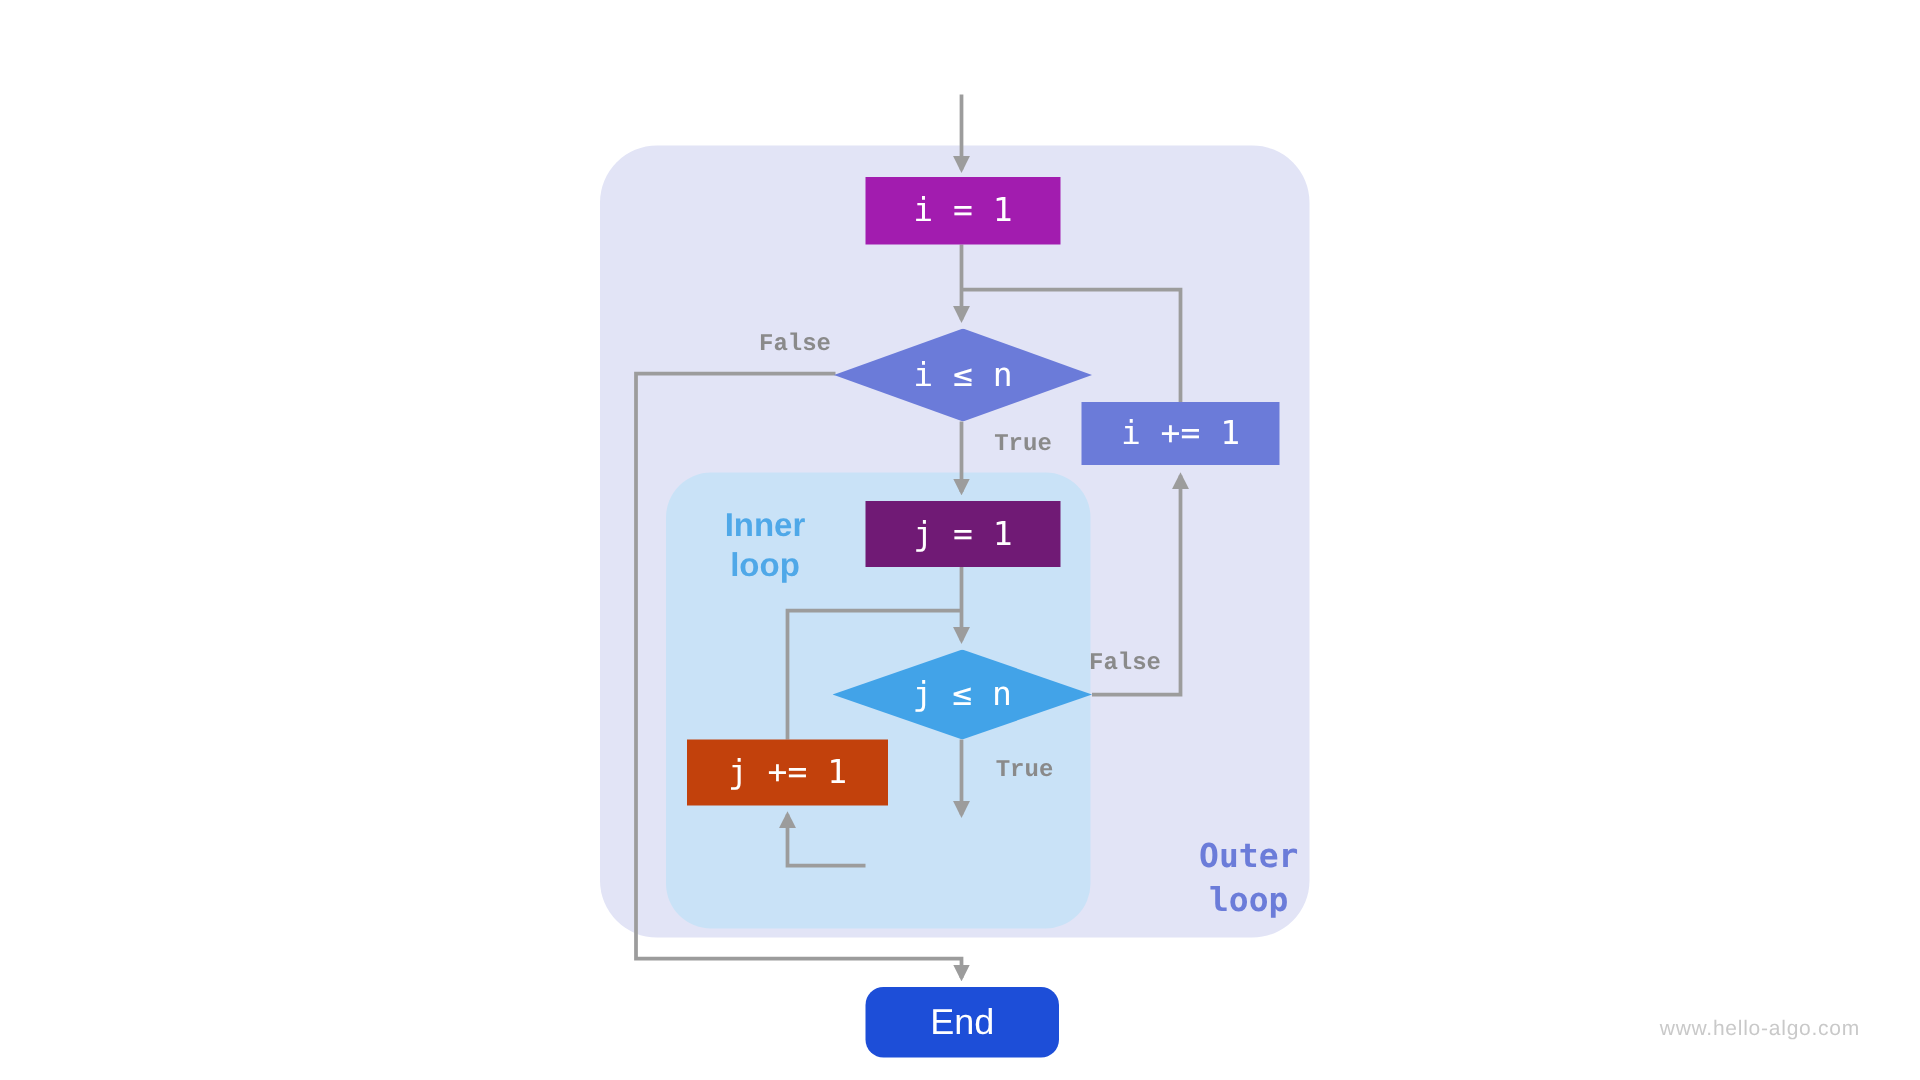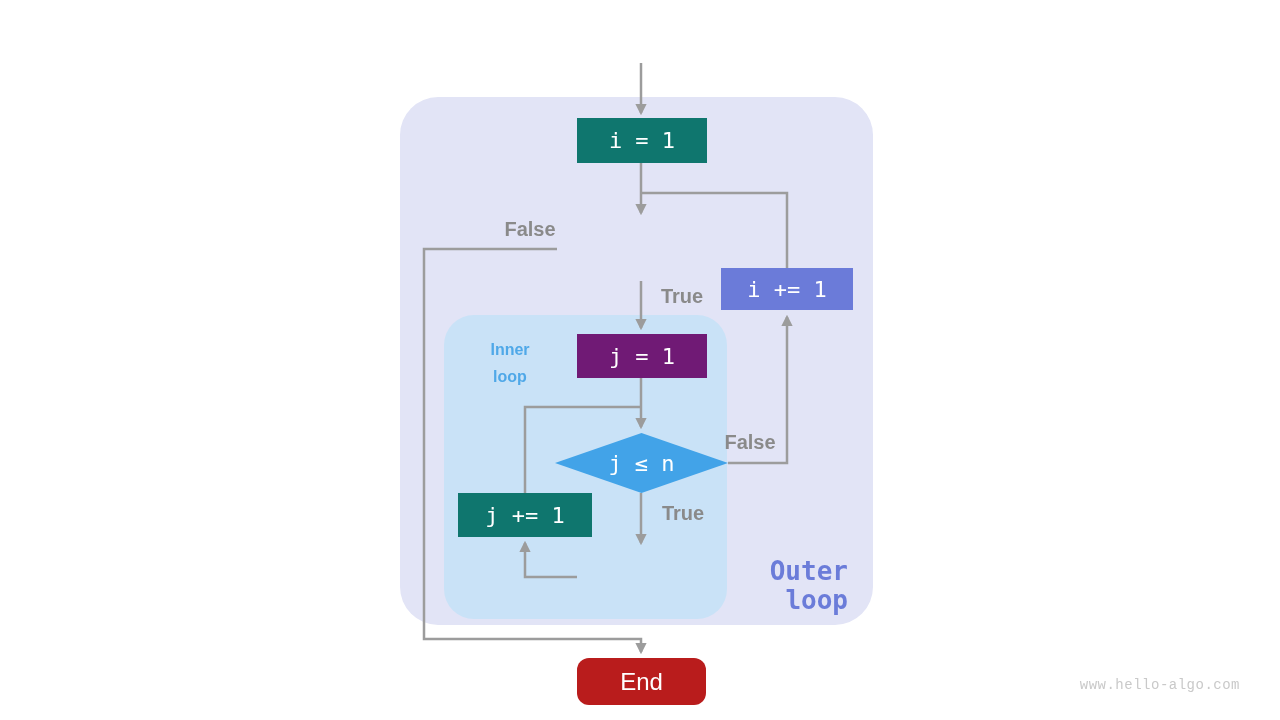--- a/index.html
+++ b/index.html
@@ -47,48 +47,49 @@
   .node-init-j { left: 577px; top: 334px; width: 130px; height: 44px; }
   .node-cond-j { left: 555px; top: 433px; width: 173px; height: 60px; }
   .node-incr-j { left: 458px; top: 493px; width: 134px; height: 44px; }
   .node-task   { left: 577px; top: 549px; width: 131px; height: 54px; font-size: 26px; }
   .node-end    { left: 577px; top: 658px; width: 129px; height: 47px; }
 
   .edge-label {
     position: absolute;
     transform: translate(-50%, -50%);
     font-weight: bold;
-    font-size: 20px;
+    font-size: 16px;
     white-space: nowrap;
+    font-family: Liberation Mono, monospace;
   }
   .lbl-false-outer { left: 530px; top: 229px; }
   .lbl-true-outer  { left: 682px; top: 296px; }
   .lbl-false-inner { left: 750px; top: 442px; }
   .lbl-true-inner  { left: 683px; top: 513px; }
 
   .region-label {
     position: absolute;
     text-align: center;
     font-weight: bold;
     white-space: pre-line;
   }
   .lbl-inner-loop {
     left: 460px; top: 336px; width: 100px;
-    font-size: 16px; line-height: 27px;
+    font-size: 22px; line-height: 27px;
   }
   .lbl-outer-loop {
-    left: 727px; top: 557px; width: 121px;
+    left: 772px; top: 557px; width: 121px;
     font-family: "DejaVu Sans Mono", monospace;
-    font-size: 26px; line-height: 29px; text-align: right;
+    font-size: 22px; line-height: 29px;
   }
 
   .watermark {
     position: absolute;
     right: 40px; top: 677px;
-    font-family: Liberation Mono, monospace;
+    font-family: Liberation Sans, sans-serif;
     font-size: 14px;
     letter-spacing: 0.5px;
   }
 </style>
 </head>
 <body>
 
 <div class="canvas">
 
   <div class="region region-outer" style="background-color: rgb(226, 228, 246);"></div>
@@ -108,33 +109,34 @@
       <path d="M641 281 L641 328" marker-end="url(#ah)"></path>
       <path d="M641 378 L641 427" marker-end="url(#ah)"></path>
       <path d="M525 493 L525 407 L641 407"></path>
       <path d="M641 493 L641 543" marker-end="url(#ah)"></path>
       <path d="M577 577 L525 577 L525 543" marker-end="url(#ah)"></path>
       <path d="M728 463 L787 463 L787 317" marker-end="url(#ah)"></path>
     </g>
   </svg>
 
 
-  <div class="node codebox node-init-i" style="background-color: #0f766e;">i = 1</div>
+  <div class="node codebox node-init-i" style="background-color: #a21caf;">i = 1</div>
 
+  <div class="node diamond node-cond-i" style="background-color: rgb(107, 123, 217);">i ≤ n</div>
 
   <div class="node codebox node-incr-i" style="background-color: rgb(107, 123, 217);">i += 1</div>
 
   <div class="node codebox node-init-j" style="background-color: #701a75;">j = 1</div>
 
   <div class="node diamond node-cond-j" style="background-color: rgb(66, 163, 232);">j ≤ n</div>
 
-  <div class="node codebox node-incr-j" style="background-color: #0f766e;">j += 1</div>
+  <div class="node codebox node-incr-j" style="background-color: #c2410c;">j += 1</div>
 
 
-  <div class="node terminal node-end" style="background-color: #b91c1c;">End</div>
+  <div class="node terminal node-end" style="background-color: #1d4ed8;">End</div>
 
   <div class="edge-label lbl-false-outer" style="color: rgb(138, 138, 138);">False</div>
   <div class="edge-label lbl-true-outer" style="color: rgb(138, 138, 138);">True</div>
   <div class="edge-label lbl-false-inner" style="color: rgb(138, 138, 138);">False</div>
   <div class="edge-label lbl-true-inner" style="color: rgb(138, 138, 138);">True</div>
 
   <div class="region-label lbl-inner-loop" style="color: rgb(79, 168, 232);">Inner
 loop</div>
   <div class="region-label lbl-outer-loop" style="color: rgb(107, 124, 217);">Outer
 loop</div>

